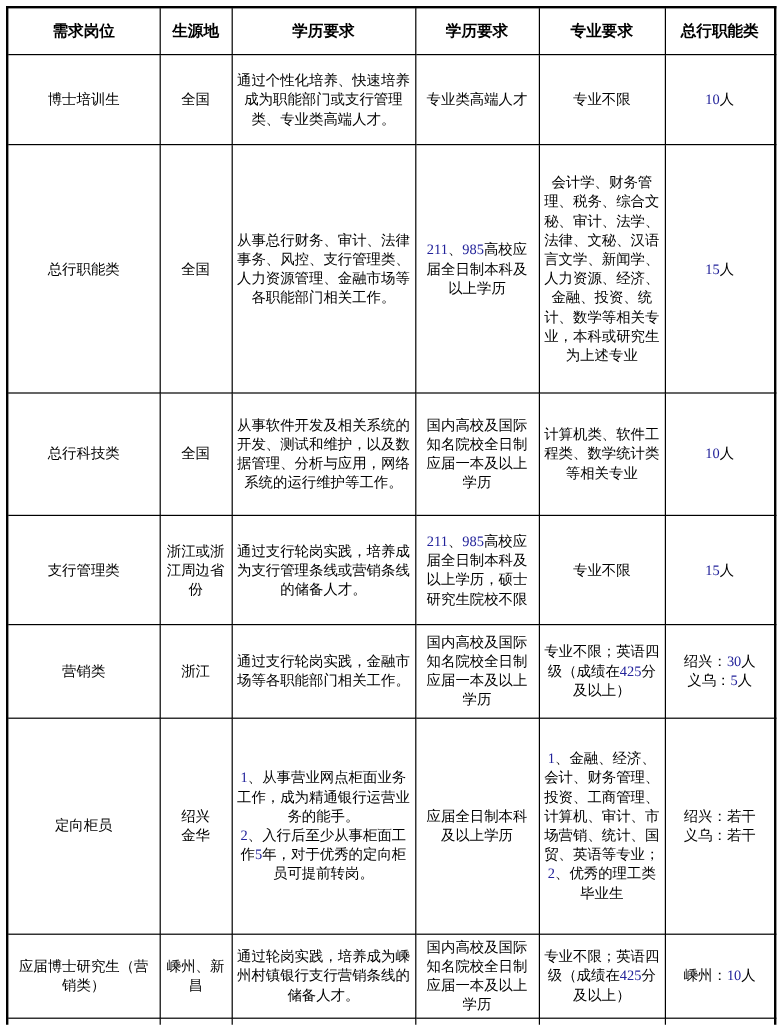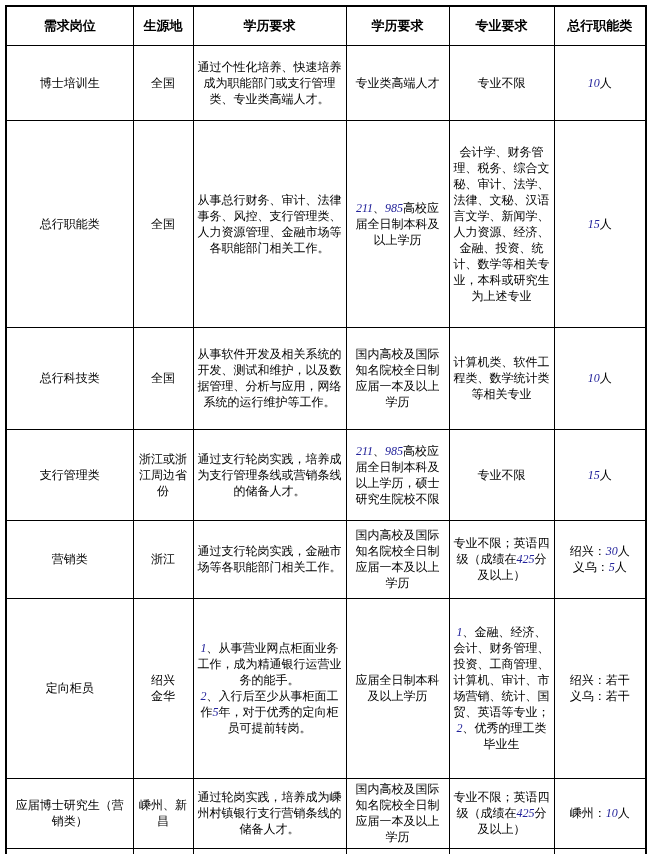--- a/index.html
+++ b/index.html
@@ -47,21 +47,21 @@
   tr.hrow { height: 39px; }
   tr.r0 { height: 75px; }
   tr.r1 { height: 207px; }
   tr.r2 { height: 102px; }
   tr.r3 { height: 91px; }
   tr.r4 { height: 78px; }
   tr.r5 { height: 180px; }
   tr.r6 { height: 70px; }
   tr.rpartial { height: 40px; }
   
-  .digit { color: var(--digit-color, #22229a); font-style: italic; }
+  .digit { color: var(--digit-color, #22229a); }
 </style>
 </head>
 <body>
 
 <table class="recruit">
   <colgroup>
     <col class="c1">
       <col class="c2">
       <col class="c3">
       <col class="c4">

